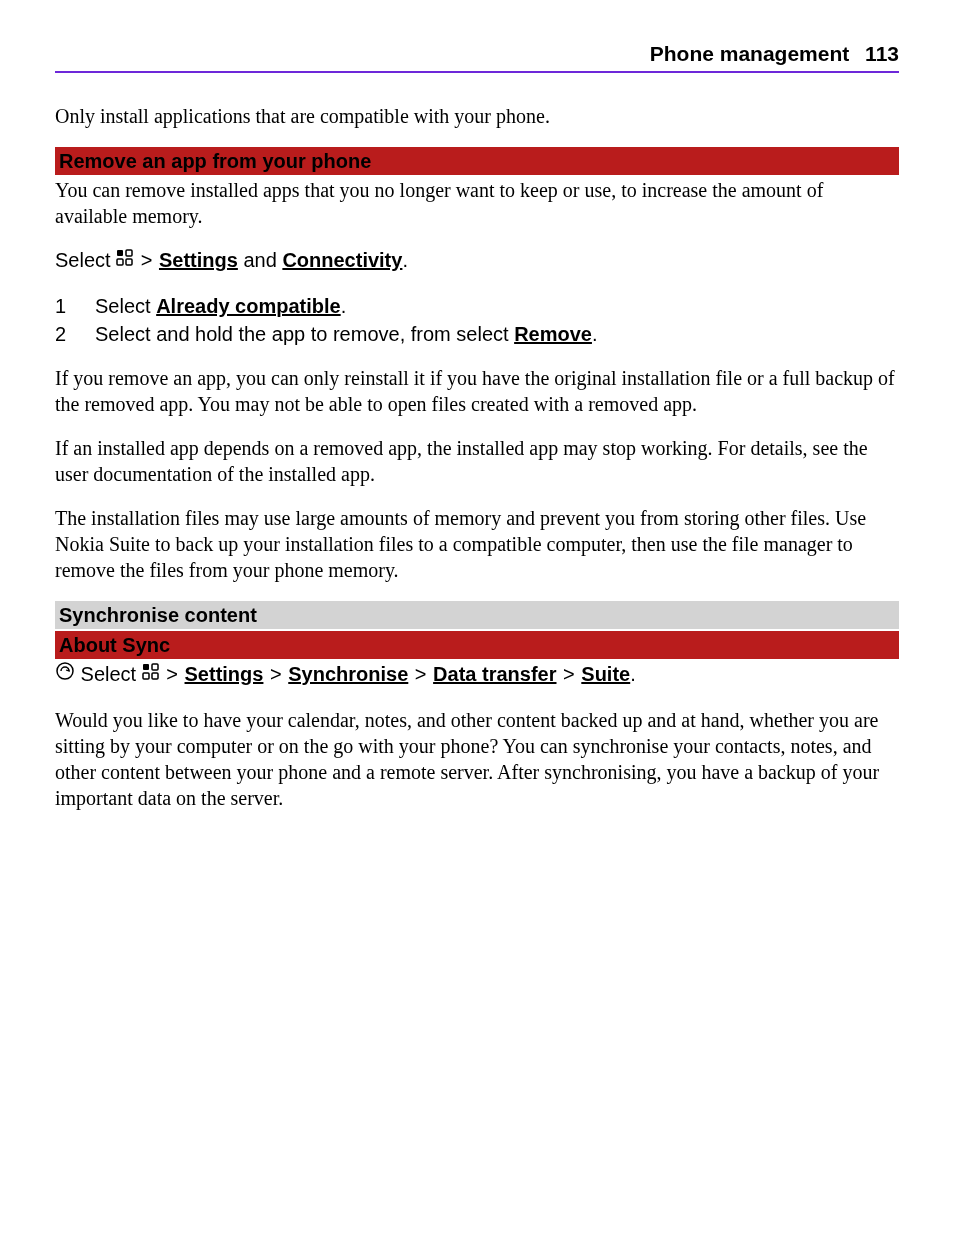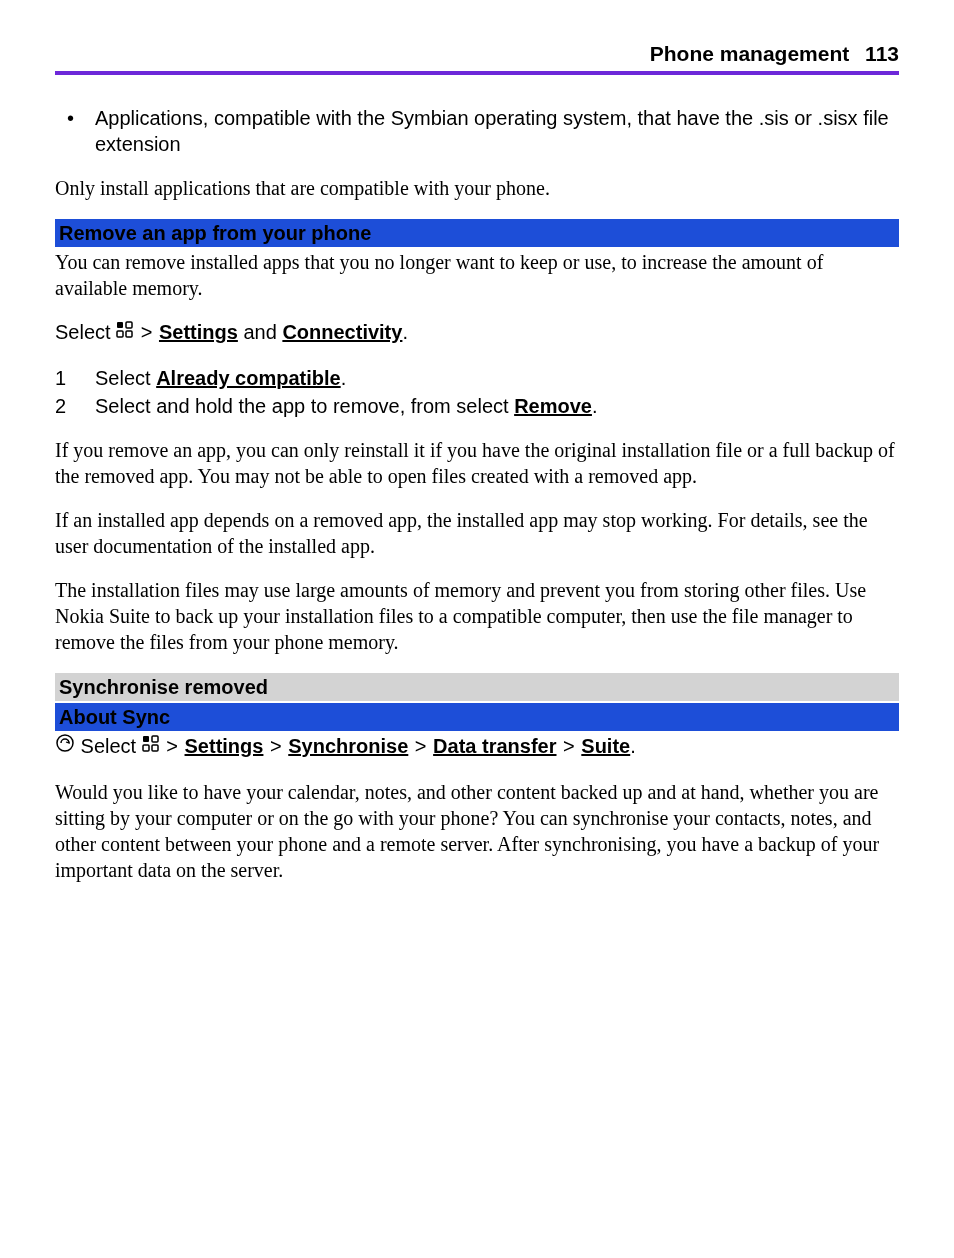--- a/index.html
+++ b/index.html
@@ -12,21 +12,21 @@
       font-size: 20px;
       line-height: 1.3;
       color: #000;
       background: #fff;
       width: 954px;
       padding: 40px 55px 55px 55px;
     }
     .header {
       text-align: right;
       font-weight: bold;
-      border-bottom: 4px solid #6d28d9;
+      border-bottom: 2px solid #6d28d9;
       padding-bottom: 4px;
       margin-bottom: 30px;
       font-size: 21px;
     }
     .header-title {
       margin-right: 10px;
     }
     .bullet-list {
       list-style: none;
       margin-bottom: 18px;
@@ -46,21 +46,21 @@
       margin-bottom: 18px;
       font-family: Liberation Serif, serif;
     }
     .section-header {
       background: #d3d3d3;
       font-weight: bold;
       padding: 1px 4px;
       margin-bottom: 2px;
     }
     .section-subheader {
-      background: #1d4ed8;
+      background: #b91c1c;
       font-weight: bold;
       padding: 1px 4px;
       margin-bottom: 2px;
     }
     .numbered-list {
       list-style: none;
       margin-bottom: 18px;
     }
     .numbered-list li {
       position: relative;
@@ -91,21 +91,20 @@
   </style>
 </head>
 <body>
 
 <div class="header">
   <span class="header-title">Phone management</span>
   <span>113</span>
 </div>
 
 <ul class="bullet-list">
-  <li><span>Applications, compatible with the Symbian operating system, that have the .sis or .sisx file extension</span></li>
 </ul>
 
 <p class="para">Only install applications that are compatible with your phone.</p>
 
 <div class="section-subheader">Remove an app from your phone</div>
 
 <p class="para">You can remove installed apps that you no longer want to keep or use, to increase the amount of available memory.</p>
 
 <p class="select-line">
   <span>Select</span>
@@ -133,21 +132,21 @@
     <span>Select and hold the app to remove, from select </span><span class="bold">Remove</span><span>.</span>
   </li>
 </ol>
 
 <p class="para">If you remove an app, you can only reinstall it if you have the original installation file or a full backup of the removed app. You may not be able to open files created with a removed app.</p>
 
 <p class="para">If an installed app depends on a removed app, the installed app may stop working. For details, see the user documentation of the installed app.</p>
 
 <p class="para">The installation files may use large amounts of memory and prevent you from storing other files. Use Nokia Suite to back up your installation files to a compatible computer, then use the file manager to remove the files from your phone memory.</p>
 
-<div class="section-header">Synchronise removed</div>
+<div class="section-header">Synchronise content</div>
 <div class="section-subheader">About Sync</div>
 
 <p class="select-line">
   <span class="icon">
     <svg width="20" height="20" viewBox="0 0 20 20">
       <circle cx="10" cy="10" r="8" fill="none" stroke="#000" stroke-width="1.5"></circle>
       <path d="M 6 10 A 4 4 0 0 1 14 10" fill="none" stroke="#000" stroke-width="1.5"></path>
       <path d="M 13 7 L 14 10 L 11 9" fill="none" stroke="#000" stroke-width="1.2"></path>
     </svg>
   </span>

